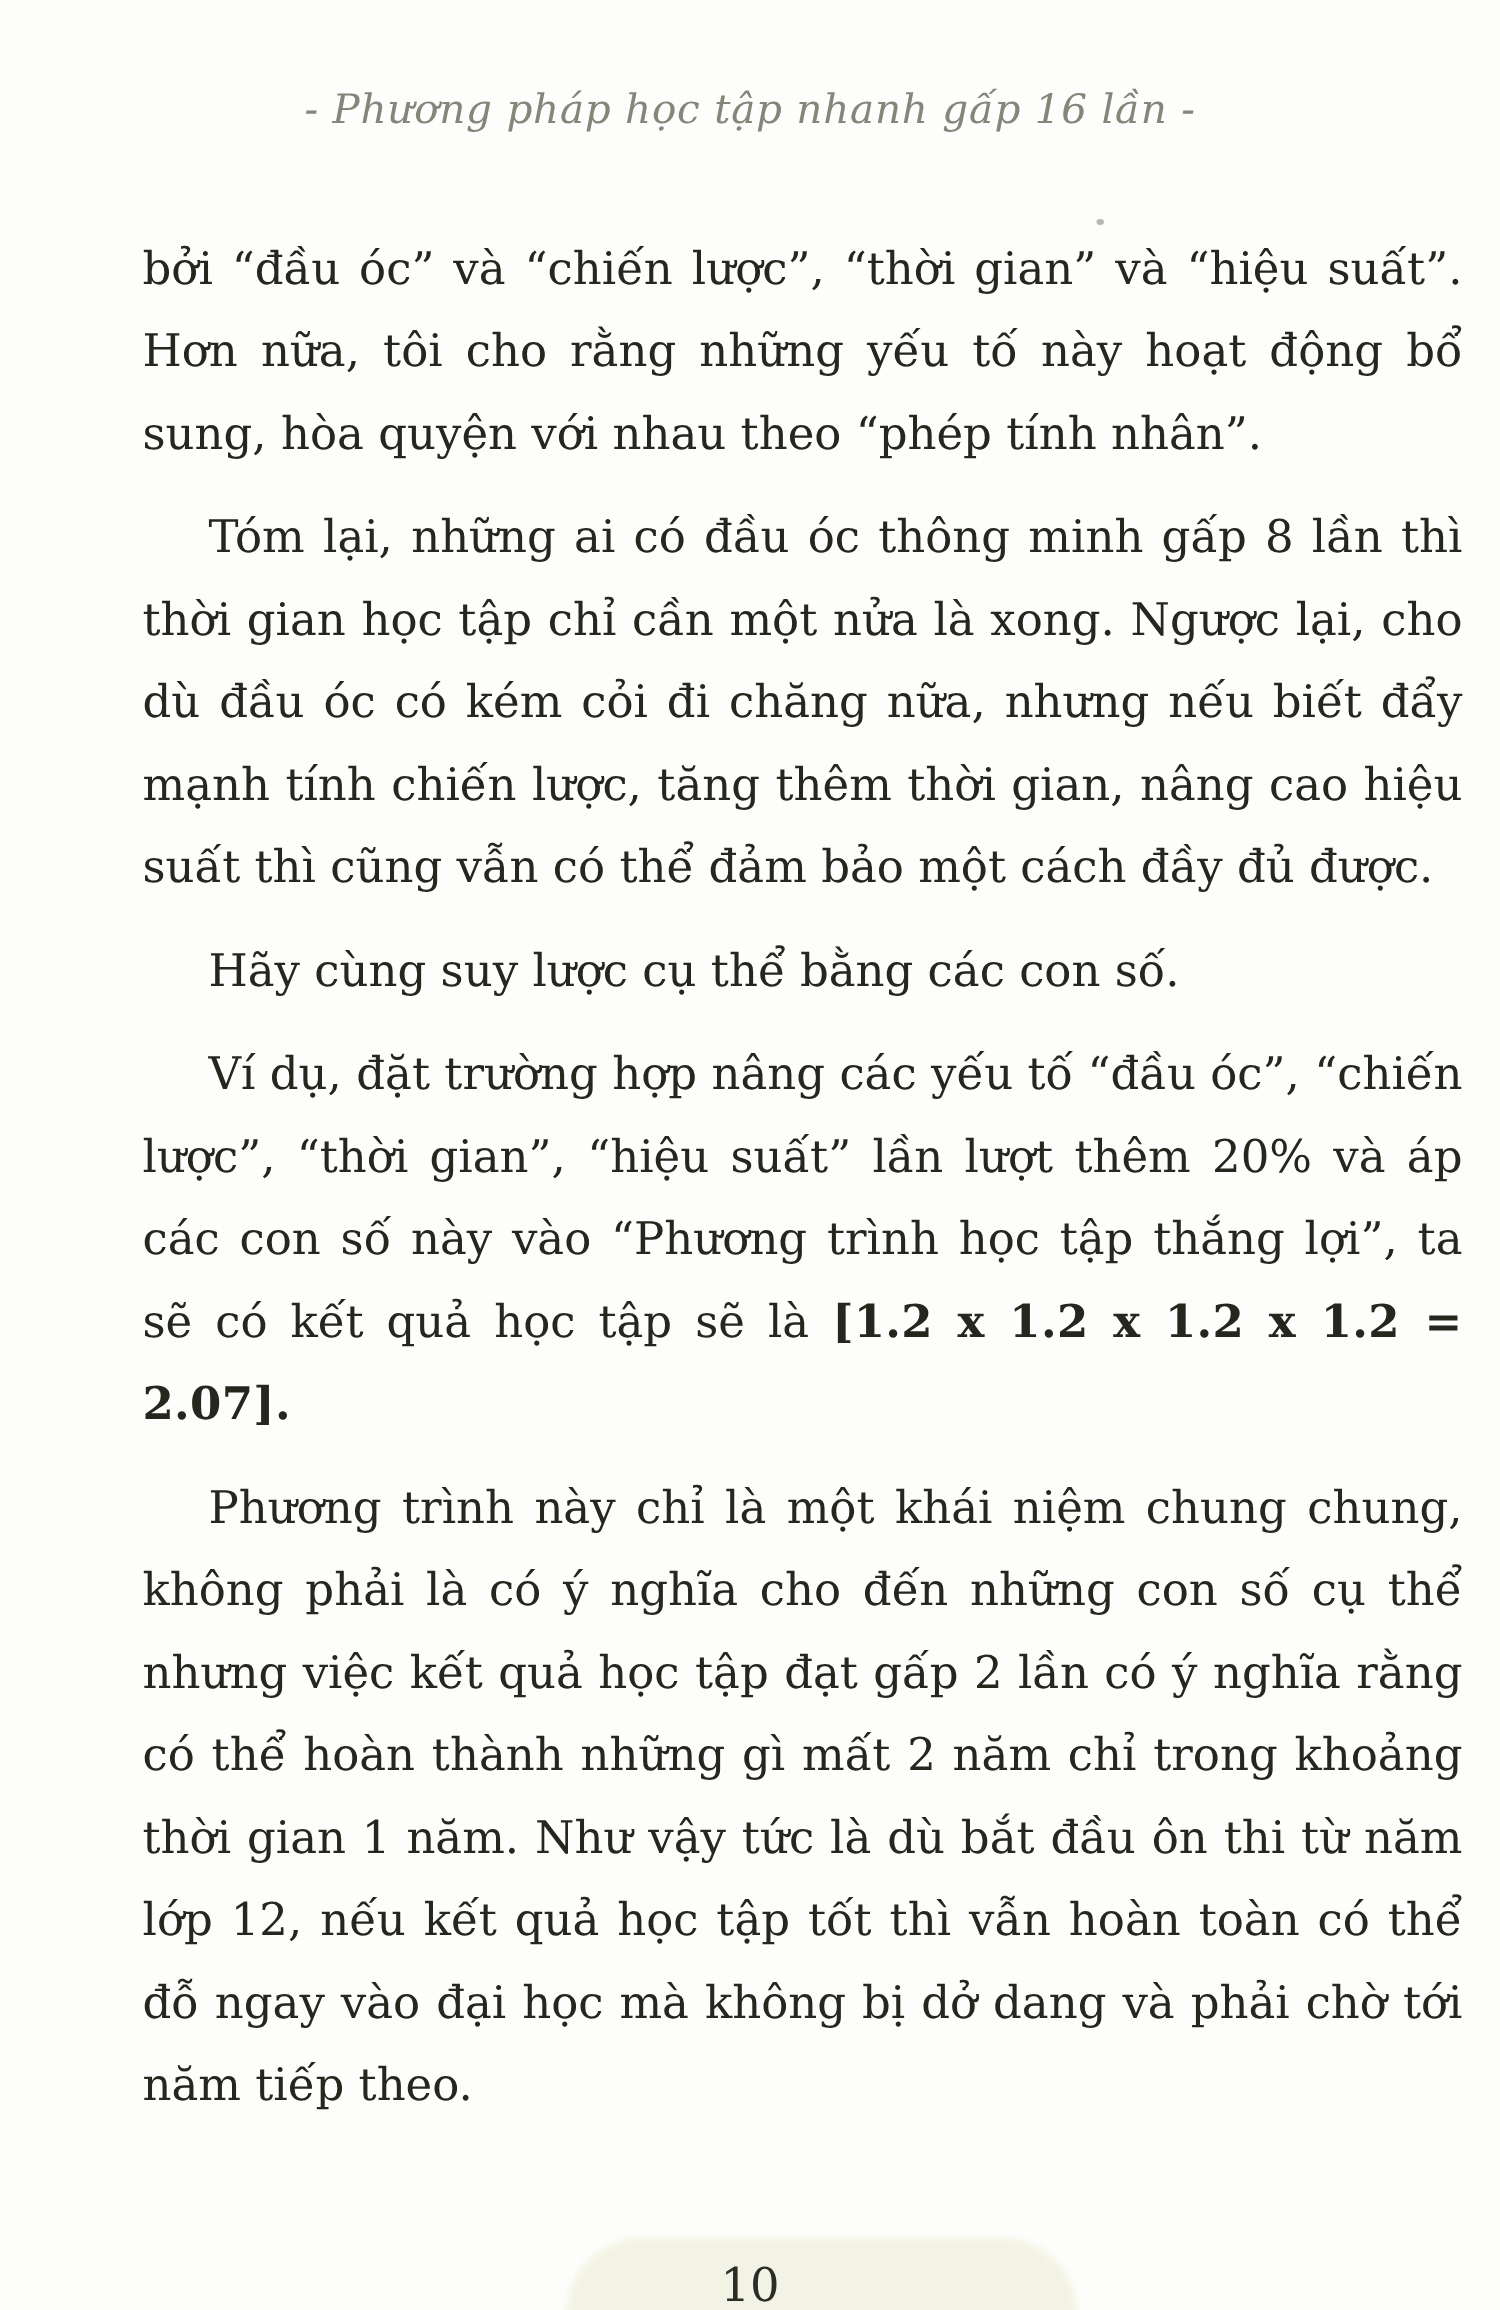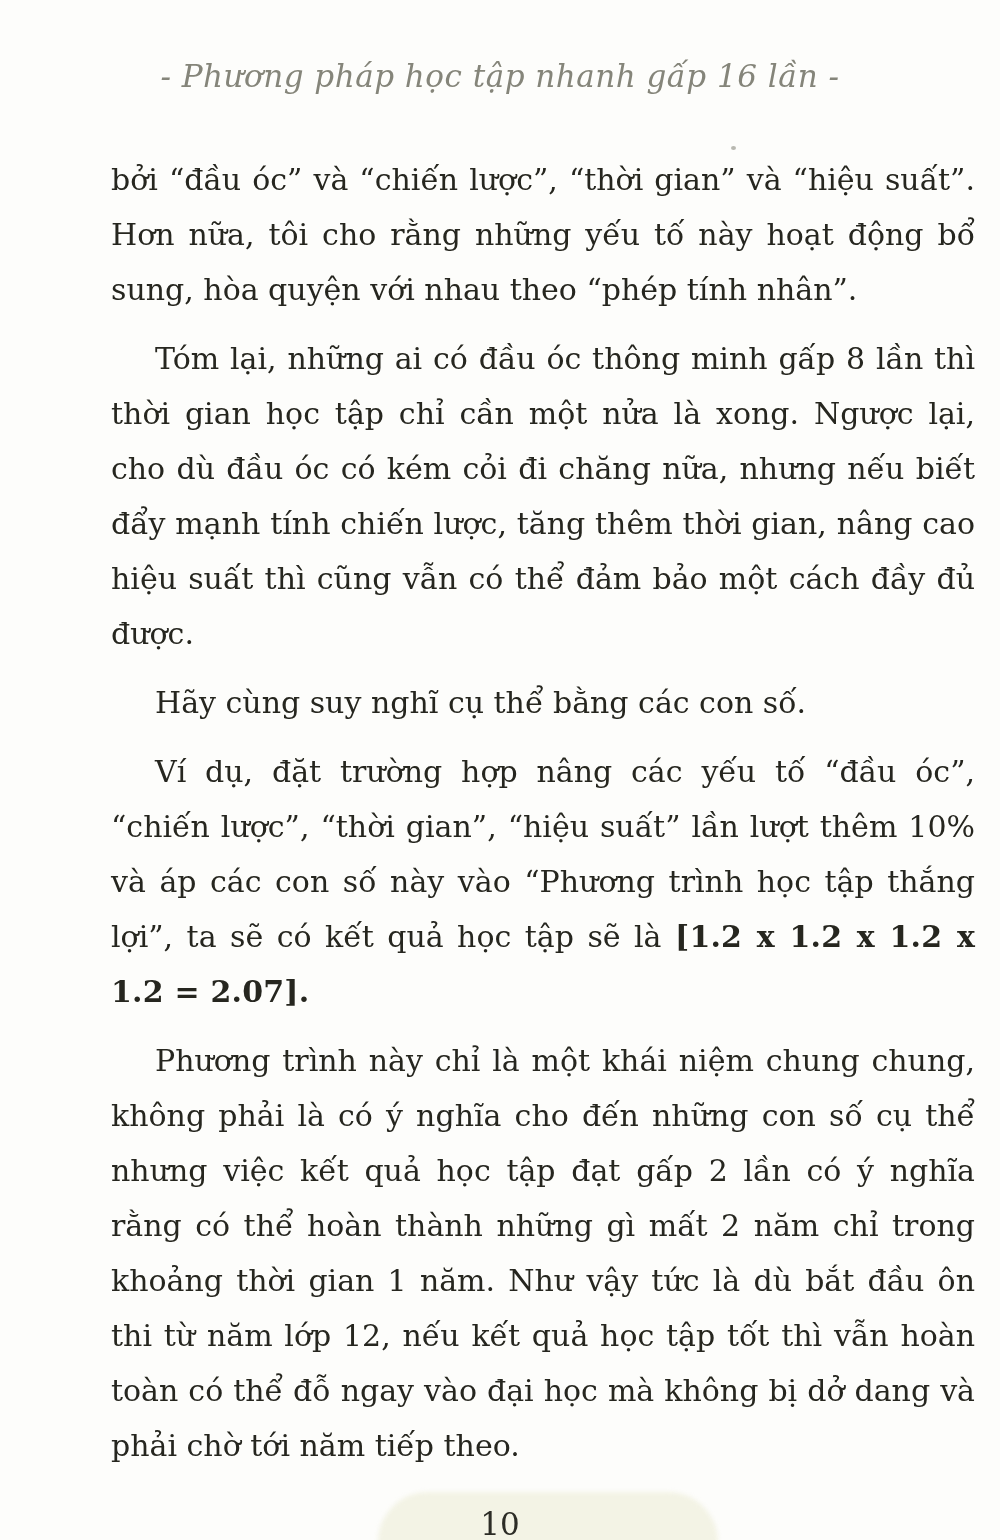--- a/index.html
+++ b/index.html
@@ -16,21 +16,21 @@
     font-family: "DejaVu Serif", "Liberation Serif", serif;
     color: #26261f;
   }
   .running-header {
     position: absolute;
     top: 58px;
     left: 0;
     width: 100%;
     text-align: center;
     font-style: italic;
-    font-size: 31px;
+    font-size: 27px;
     letter-spacing: 0.5px;
     color: #85857a;
   }
   .speck {
     position: absolute;
     left: 731px;
     top: 146px;
     width: 5px;
     height: 4px;
     background: #9a9a90;
@@ -40,21 +40,21 @@
   .body-text {
     position: absolute;
     top: 152px;
     left: 95px;
     width: 880px;
     font-size: 30px;
     line-height: 55px;
     text-align: justify;
   }
   .para {
-    margin: 0 0 14px 16px;
+    margin: 0 0 14px 0;
     text-indent: 44px;
   }
   .para.no-indent {
     text-indent: 0;
   }
   .equation {
     font-weight: bold;
     letter-spacing: 0.2px;
   }
   .footer-blob {
@@ -85,23 +85,23 @@
   <div class="running-header">- Phương pháp học tập nhanh gấp 16 lần -</div>
 
   <div class="speck"></div>
 
   <div class="body-text">
 
     <p class="para no-indent">bởi “đầu óc” và “chiến lược”, “thời gian” và “hiệu suất”. Hơn nữa, tôi cho rằng những yếu tố này hoạt động bổ sung, hòa quyện với nhau theo “phép tính nhân”.</p>
 
     <p class="para">Tóm lại, những ai có đầu óc thông minh gấp 8 lần thì thời gian học tập chỉ cần một nửa là xong. Ngược lại, cho dù đầu óc có kém cỏi đi chăng nữa, nhưng nếu biết đẩy mạnh tính chiến lược, tăng thêm thời gian, nâng cao hiệu suất thì cũng vẫn có thể đảm bảo một cách đầy đủ được.</p>
 
-    <p class="para">Hãy cùng suy nghĩ cụ thể bằng các con số.</p>
+    <p class="para">Hãy cùng suy lược cụ thể bằng các con số.</p>
 
-    <p class="para"><span>Ví dụ, đặt trường hợp nâng các yếu tố “đầu óc”, “chiến lược”, “thời gian”, “hiệu suất” lần lượt thêm 10% và áp các con số này vào “Phương trình học tập thắng lợi”, ta sẽ có kết quả học tập sẽ là </span><span class="equation">[1.2 x 1.2 x 1.2 x 1.2 = 2.07].</span></p>
+    <p class="para"><span>Ví dụ, đặt trường hợp nâng các yếu tố “đầu óc”, “chiến lược”, “thời gian”, “hiệu suất” lần lượt thêm 20% và áp các con số này vào “Phương trình học tập thắng lợi”, ta sẽ có kết quả học tập sẽ là </span><span class="equation">[1.2 x 1.2 x 1.2 x 1.2 = 2.07].</span></p>
 
 
     <p class="para">Phương trình này chỉ là một khái niệm chung chung, không phải là có ý nghĩa cho đến những con số cụ thể nhưng việc kết quả học tập đạt gấp 2 lần có ý nghĩa rằng có thể hoàn thành những gì mất 2 năm chỉ trong khoảng thời gian 1 năm. Như vậy tức là dù bắt đầu ôn thi từ năm lớp 12, nếu kết quả học tập tốt thì vẫn hoàn toàn có thể đỗ ngay vào đại học mà không bị dở dang và phải chờ tới năm tiếp theo.</p>
 
   </div>
 
   <div class="footer-blob"></div>
 
   <div class="page-number">10</div>
 

